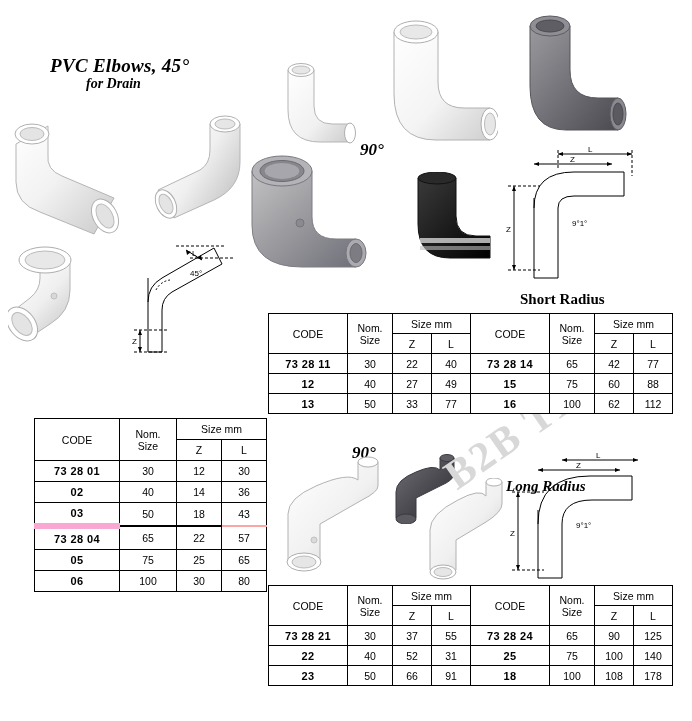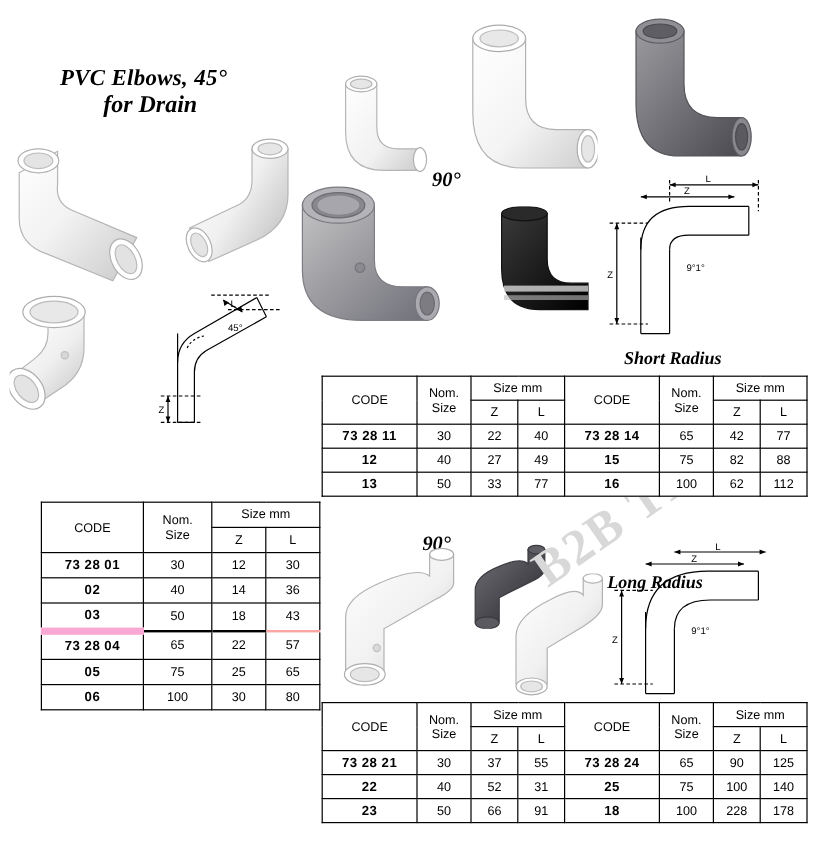--- a/index.html
+++ b/index.html
@@ -17,36 +17,36 @@
   .title-45{
     left:38px;top:55px;
     font-family:"Liberation Serif", serif;
     font-size:19px;font-weight:bold;font-style:italic;
     letter-spacing:.3px;
     margin-left:12px;
   }
   .subtitle-drain{
     left:86px;top:76px;
     font-family:"Liberation Serif", serif;
-    font-size:20px;font-weight:bold;font-style:italic;text-align:right;
+    font-size:14px;font-weight:bold;font-style:italic;text-align:right;
   }
   .title-90-a{
     left:360px;top:140px;
     font-family:"Liberation Serif", serif;
     font-size:17px;font-weight:bold;font-style:italic;
   }
   .title-90-b{
     left:352px;top:443px;
     font-family:"Liberation Serif", serif;
     font-size:17px;font-weight:bold;font-style:italic;
   }
   .title-short{
     left:520px;top:291px;
     font-family:"Liberation Serif", serif;
-    font-size:15px;font-weight:bold;font-style:italic;
+    font-size:15px;font-weight:bold;
   }
   .title-long{
     left:506px;top:430px;
     font-family:"Liberation Serif", serif;
     font-size:15px;font-weight:bold;font-style:italic;margin-top:48px;
   }
 
   
   table.spec{
     border-collapse:collapse;
@@ -472,21 +472,21 @@
     <td class="num">42</td>
     <td class="num">77</td>
   </tr>
   <tr>
     <td class="code">12</td>
     <td class="num">40</td>
     <td class="num">27</td>
     <td class="num">49</td>
     <td class="code">15</td>
     <td class="num">75</td>
-    <td class="num">82</td>
+    <td class="num">60</td>
     <td class="num">88</td>
   </tr>
   <tr>
     <td class="code">13</td>
     <td class="num">50</td>
     <td class="num">33</td>
     <td class="num">77</td>
     <td class="code">16</td>
     <td class="num">100</td>
     <td class="num">62</td>
@@ -531,17 +531,17 @@
     <td class="num">100</td>
     <td class="num">140</td>
   </tr>
   <tr>
     <td class="code">23</td>
     <td class="num">50</td>
     <td class="num">66</td>
     <td class="num">91</td>
     <td class="code">18</td>
     <td class="num">100</td>
-    <td class="num">228</td>
+    <td class="num">108</td>
     <td class="num">178</td>
   </tr>
 </tbody>
   </table>
 
 </body></html>

